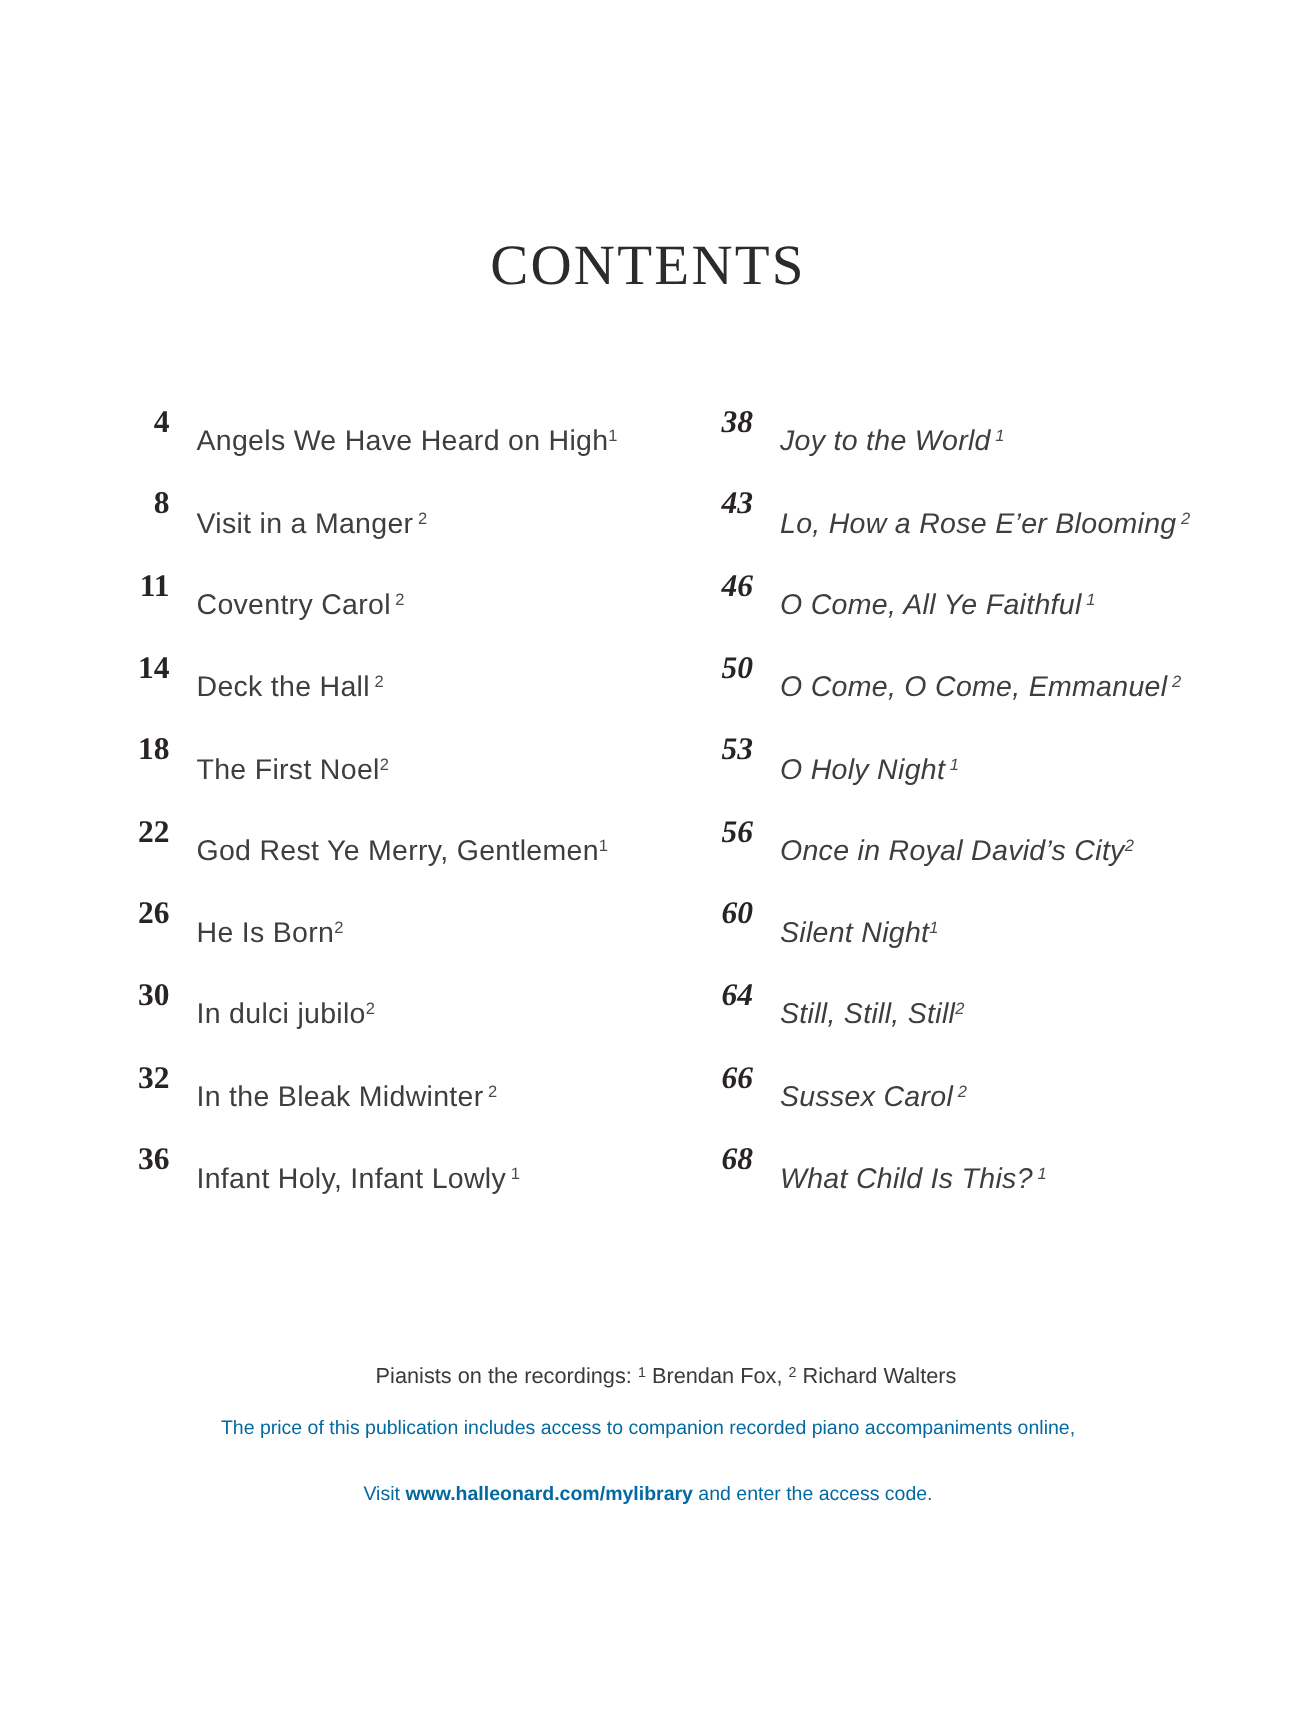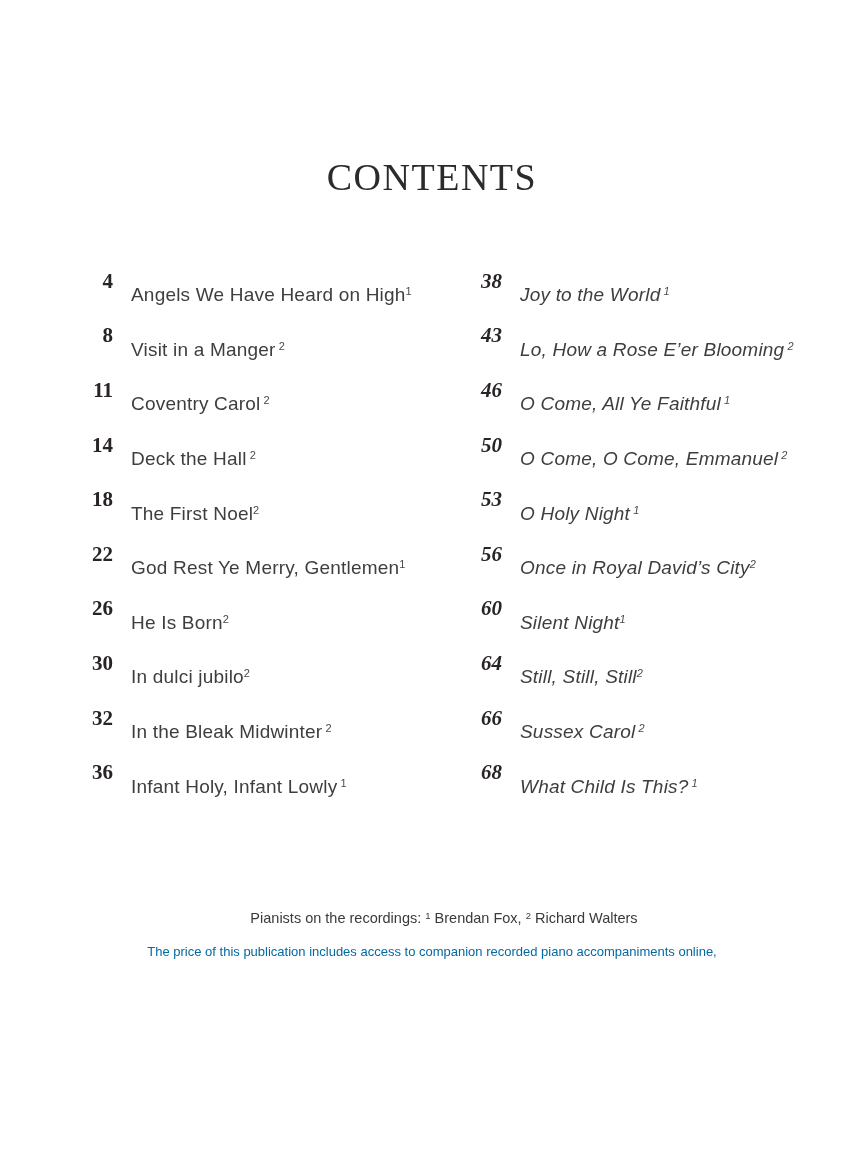--- a/index.html
+++ b/index.html
@@ -175,15 +175,16 @@
       <span class="toc-num">68</span>
       <span class="toc-title"><span>What Child Is This?</span><sup> 1</sup></span>
     </div>
   </div>
 
   <p class="footer-pianists"><span>Pianists on the recordings:</span> <sup>1</sup> <span>Brendan Fox,</span> <sup>2</sup> <span>Richard Walters</span></p>
 
   <p class="footer-access">
     <span>The price of this publication includes access to companion recorded piano accompaniments online,</span><br>
     <br>
+    <span><span>Visit</span> <span class="url">www.halleonard.com/mylibrary</span> <span>and enter the access code.</span></span>
   </p>
 
 </div>
 
 </body></html>

